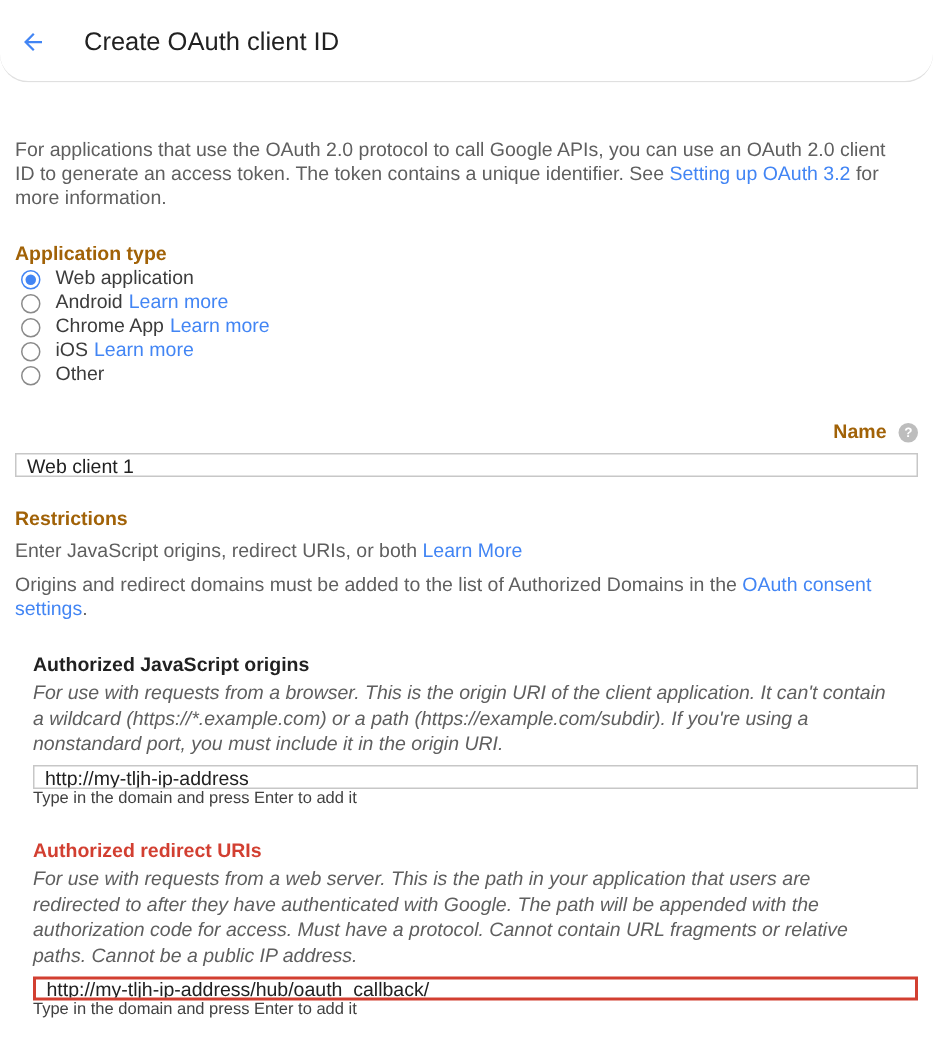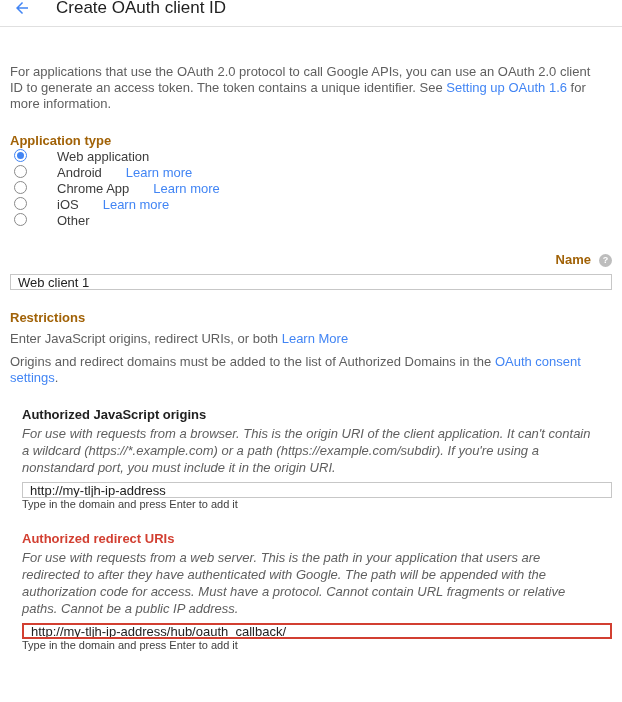--- a/index.html
+++ b/index.html
@@ -9,24 +9,25 @@
     height: 702px;
     font-family: "Liberation Sans", sans-serif;
     font-size: 13px;
     color: #5f5f5f;
     overflow: hidden;
   }
 
   
   .header {
     display: flex;
-    align-items: flex-end;
+    align-items: center;
     padding: 9px 10px 8px 12px;
     border-bottom: 1px solid #e0e0e0;
-    height: 27px;
+    height: 55px;
+    border-radius: 19px;
   }
   .back-arrow {
     width: 20px; height: 20px;
     display: inline-flex; align-items: center; justify-content: center;
     cursor: pointer;
     margin-right: 24px;
   }
   .page-title {
     font-size: 17px;
     font-weight: 400;
@@ -41,26 +42,25 @@
     line-height: 16px;
     max-width: 585px;
   }
   a.link { color: #4285f4; text-decoration: none; cursor: pointer; }
 
   
   .app-type { margin-top: 21px; }
   .section-label { font-weight: 700; color: #a16207; line-height: 16px; }
   .radio-row {
     display: flex;
-    align-items: flex-start;
+    align-items: flex-end;
     height: 16px;
     margin-top: 0;
     line-height: 16px;
     cursor: pointer;
-    gap: 20px;
   }
   .radio {
     width: 13px; height: 13px;
     border: 1px solid #8a8a8a;
     border-radius: 50%;
     margin: 0 10px 0 4px;
     display: inline-flex;
     align-items: center;
     justify-content: center;
     flex: 0 0 13px;
@@ -126,21 +126,21 @@
   <span class="back-arrow">
     <svg width="18" height="18" viewBox="0 0 24 24" fill="#4285f4">
       <path d="M20 11H7.83l5.59-5.59L12 4l-8 8 8 8 1.41-1.41L7.83 13H20v-2z"></path>
     </svg>
   </span>
   <span class="page-title">Create OAuth client ID</span>
 </div>
 
 <div class="content">
 
-  <p class="intro"><span>For applications that use the OAuth 2.0 protocol to call Google APIs, you can use an OAuth 2.0 client ID to generate an access token. The token contains a unique identifier. See </span><a class="link">Setting up OAuth 1.6</a><span> for more information.</span></p>
+  <p class="intro"><span>For applications that use the OAuth 2.0 protocol to call Google APIs, you can use an OAuth 2.0 client ID to generate an access token. The token contains a unique identifier. See </span><a class="link">Setting up OAuth 3.2</a><span> for more information.</span></p>
 
   <div class="app-type">
     <div class="section-label">Application type</div>
 
     <div class="radio-row">
       <span class="radio selected">
           <span class="dot"></span>
         </span>
       <span class="radio-label">Web application</span>
       <a class="link"></a>

